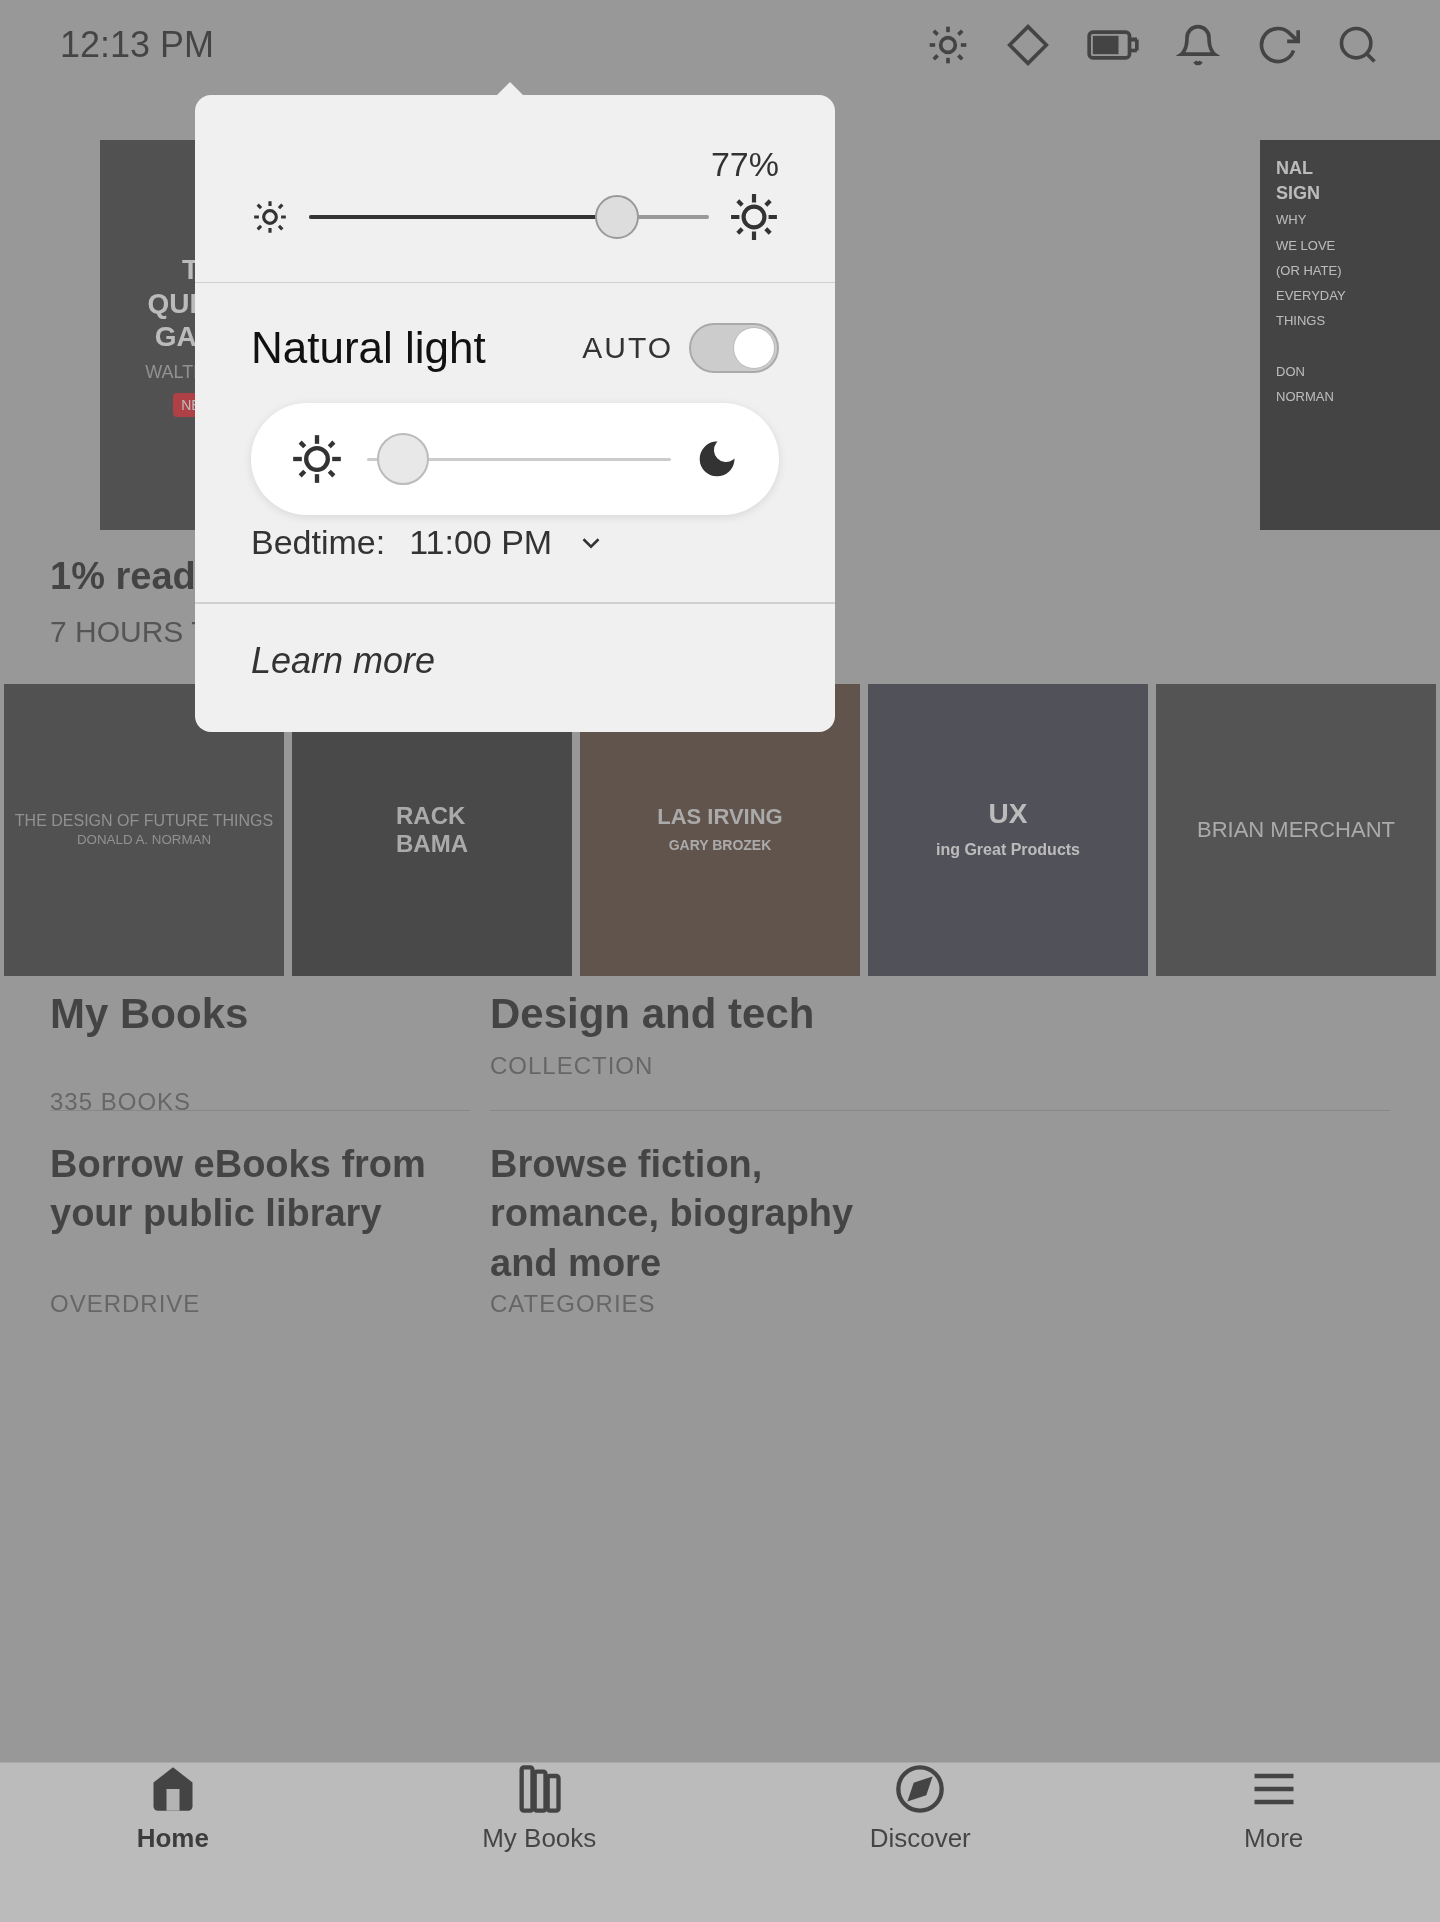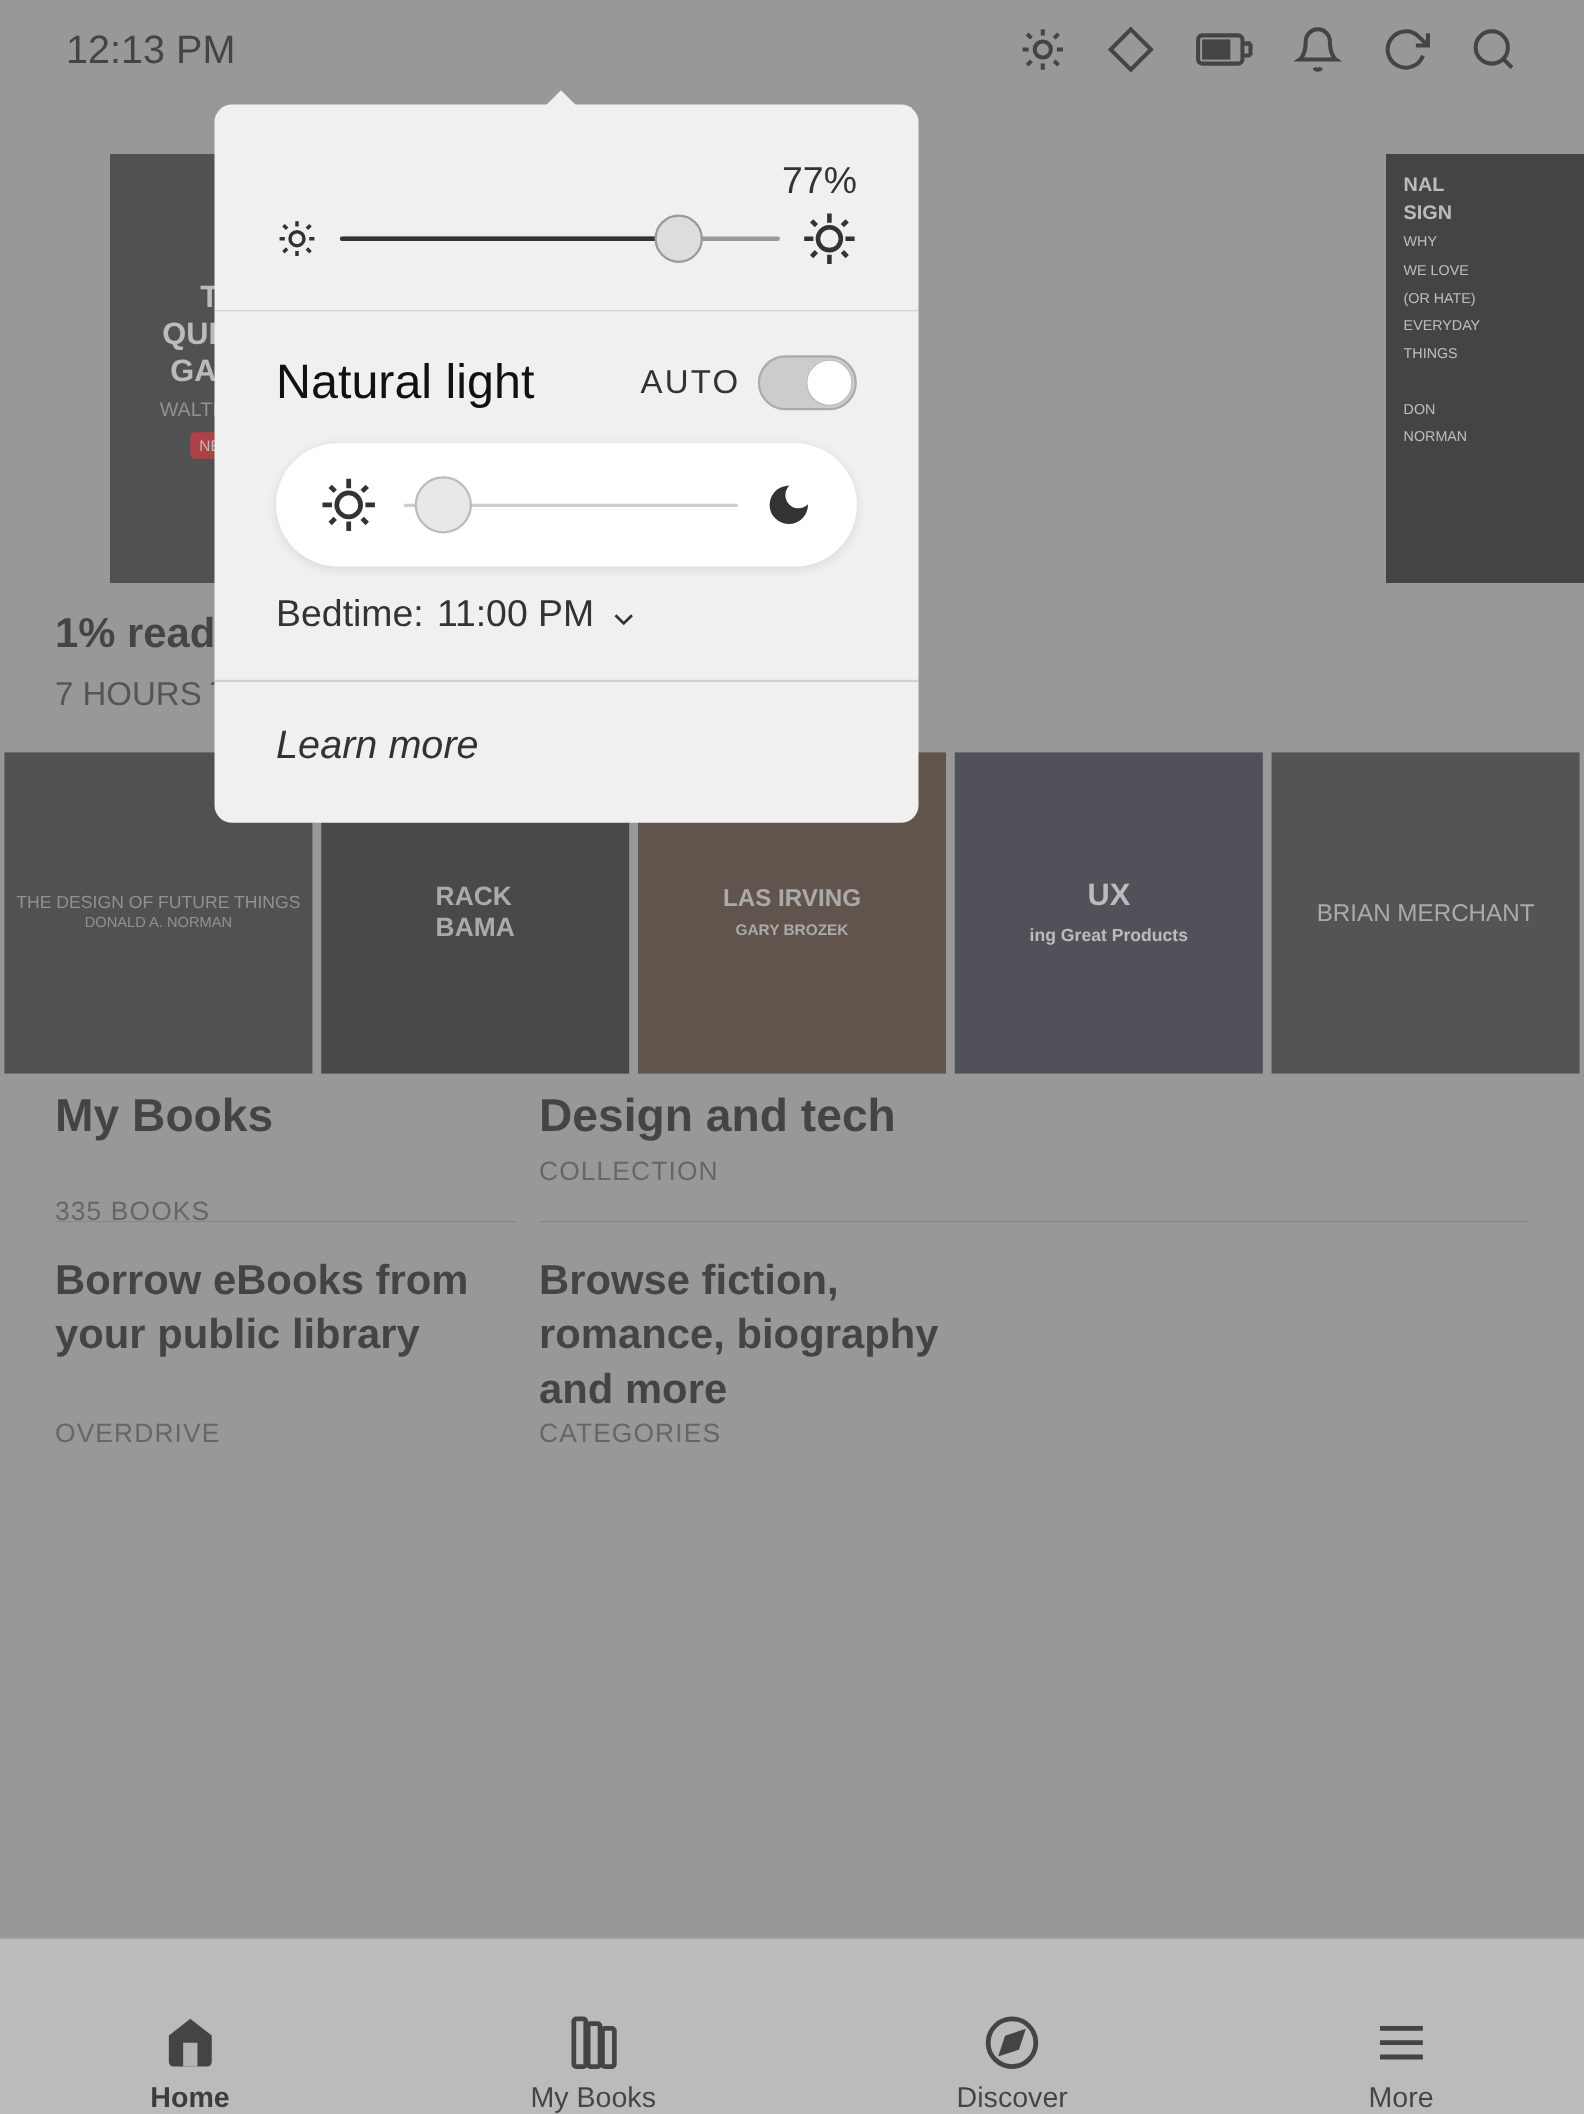--- a/index.html
+++ b/index.html
@@ -152,21 +152,21 @@
       width: 430px;
     }
 
     
     .bottom-nav {
       position: absolute;
       bottom: 0; left: 0; right: 0;
       height: 160px;
       background: #fff;
       display: flex;
-      align-items: flex-end;
+      align-items: flex-start;
       justify-content: space-around;
       border-top: 1px solid #ddd;
       z-index: 5;
     }
     .nav-item {
       display: flex;
       flex-direction: column;
       align-items: center;
       gap: 8px;
     }
@@ -574,21 +574,21 @@
         </svg>
         <div class="warmth-track">
           <div class="warmth-thumb"></div>
         </div>
         <svg class="warmth-moon-icon" width="44" height="44" viewBox="0 0 24 24" fill="#333" stroke="#333" stroke-width="1">
           <path d="M21 12.79A9 9 0 1 1 11.21 3 7 7 0 0 0 21 12.79z"></path>
         </svg>
       </div>
     </div>
 
-    <div class="bedtime-row" style="padding: 24px 0 0 0; display:flex; align-items:flex-end; gap:12px;">
+    <div class="bedtime-row" style="padding: 8px 0 0 0; display:flex; align-items:center; gap:24px;">
       <span class="bedtime-label">Bedtime:</span>
       <span class="bedtime-time">11:00 PM</span>
       <svg width="30" height="30" viewBox="0 0 24 24" fill="none" stroke="#333" stroke-width="2">
         <polyline points="6 9 12 15 18 9"></polyline>
       </svg>
     </div>
   </div>
 
   <div class="learn-more-section">
     <span class="learn-more-link">Learn more</span>

